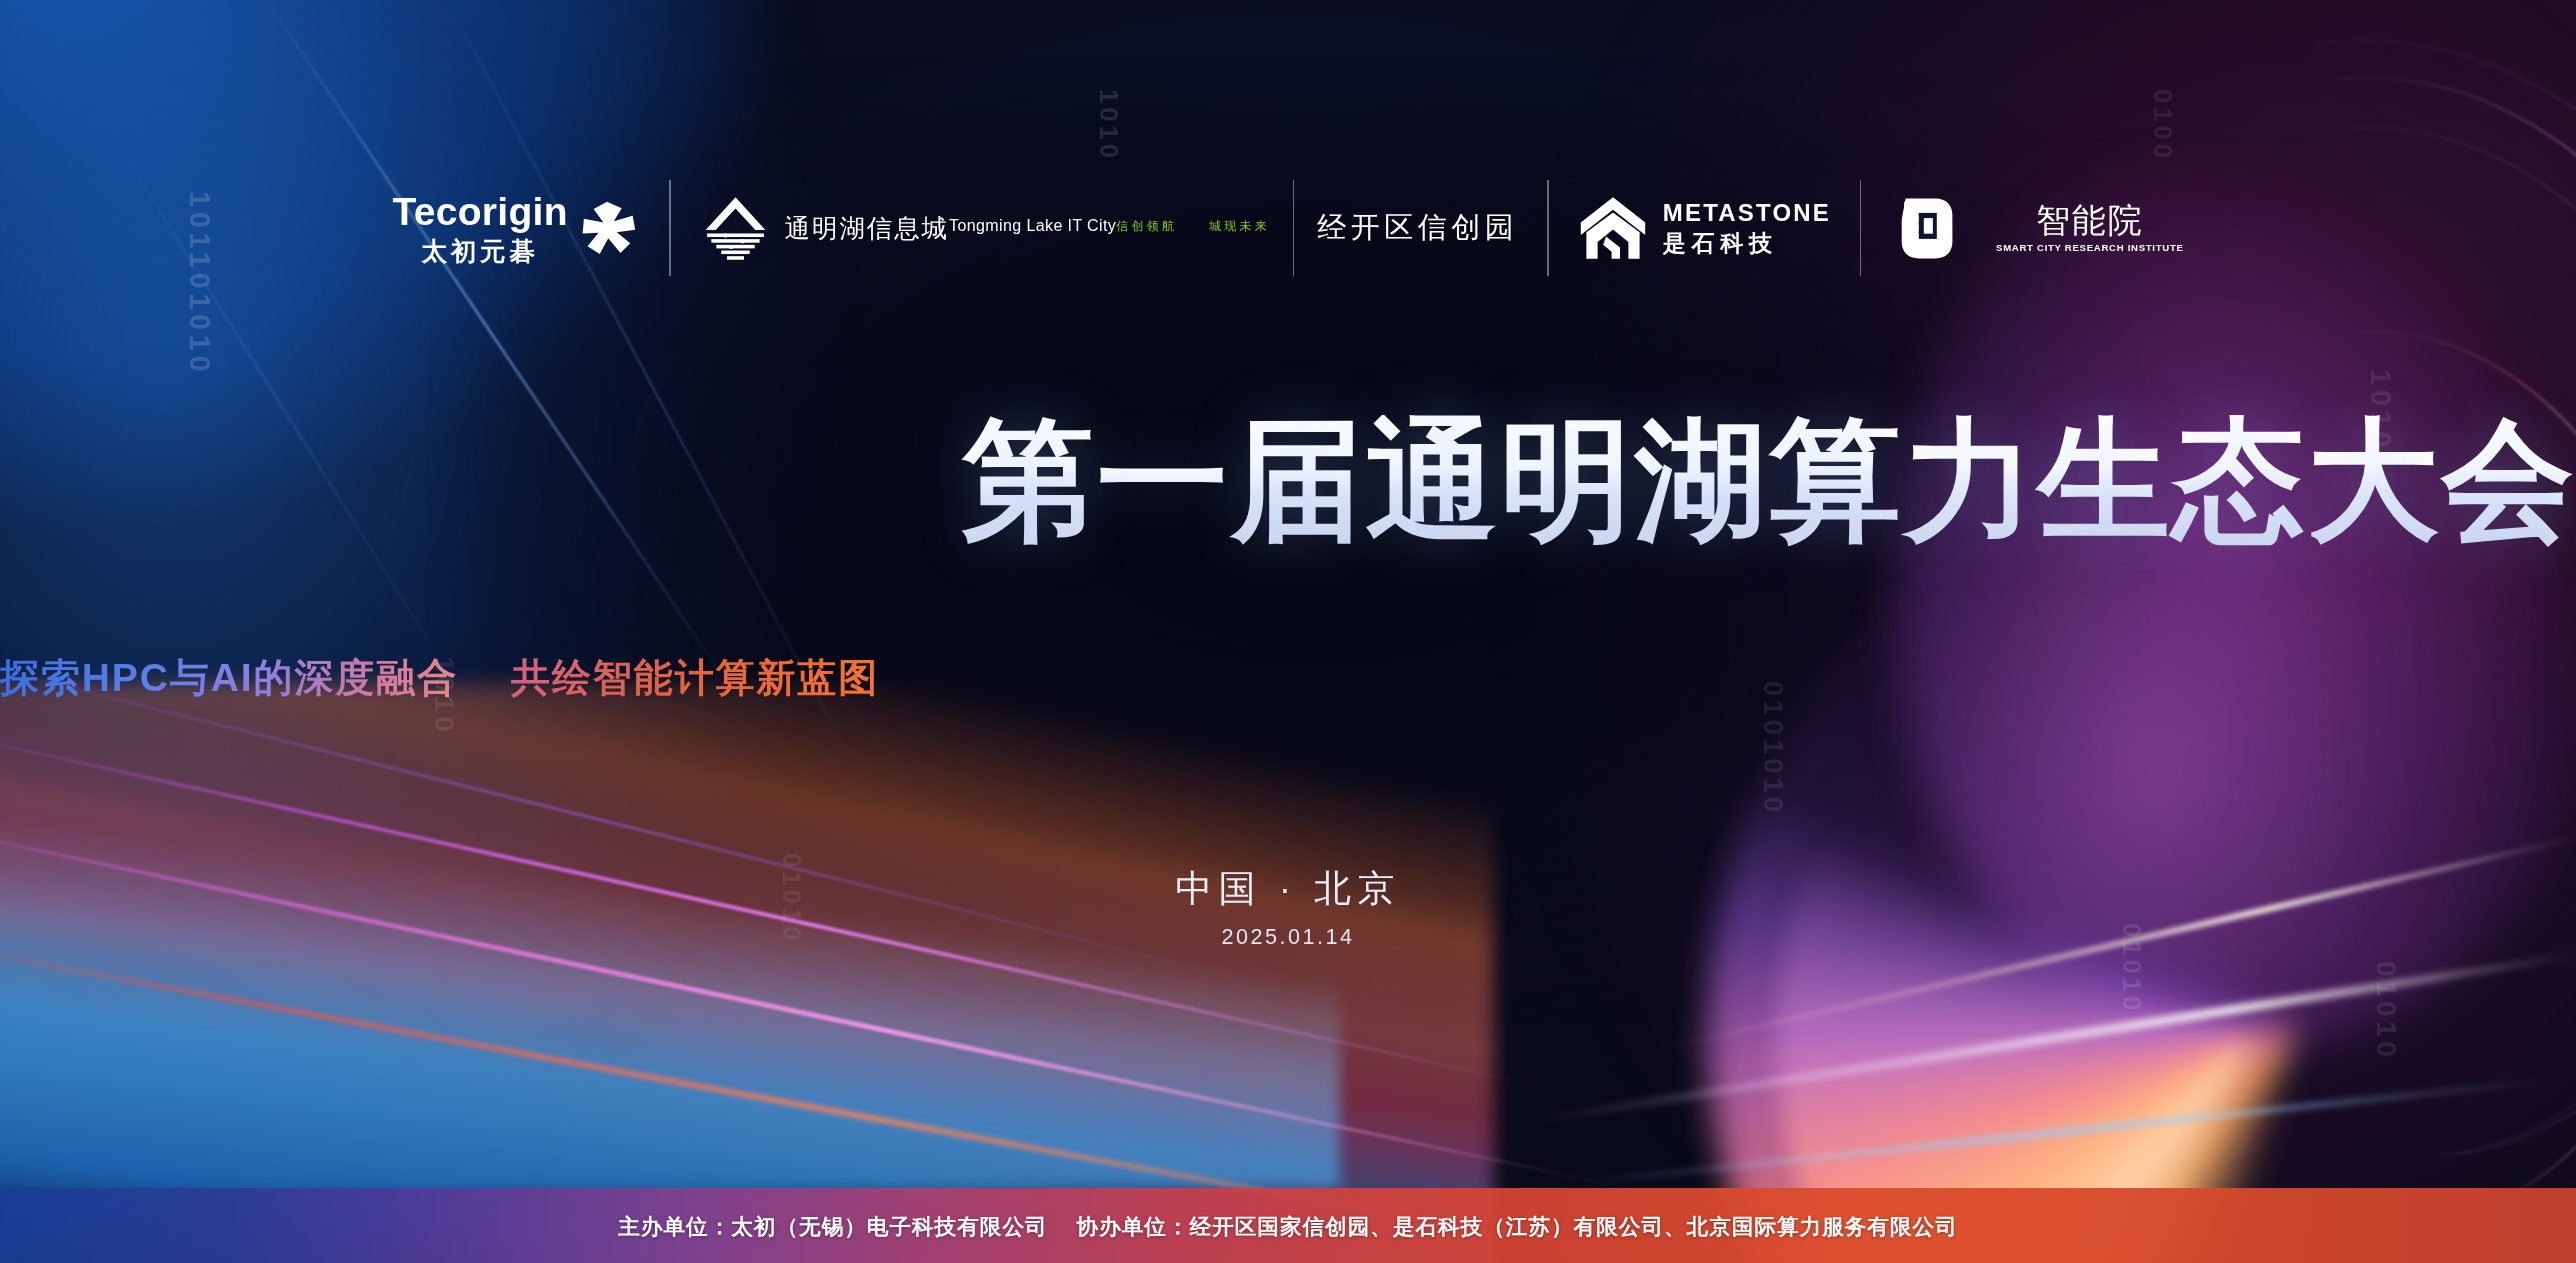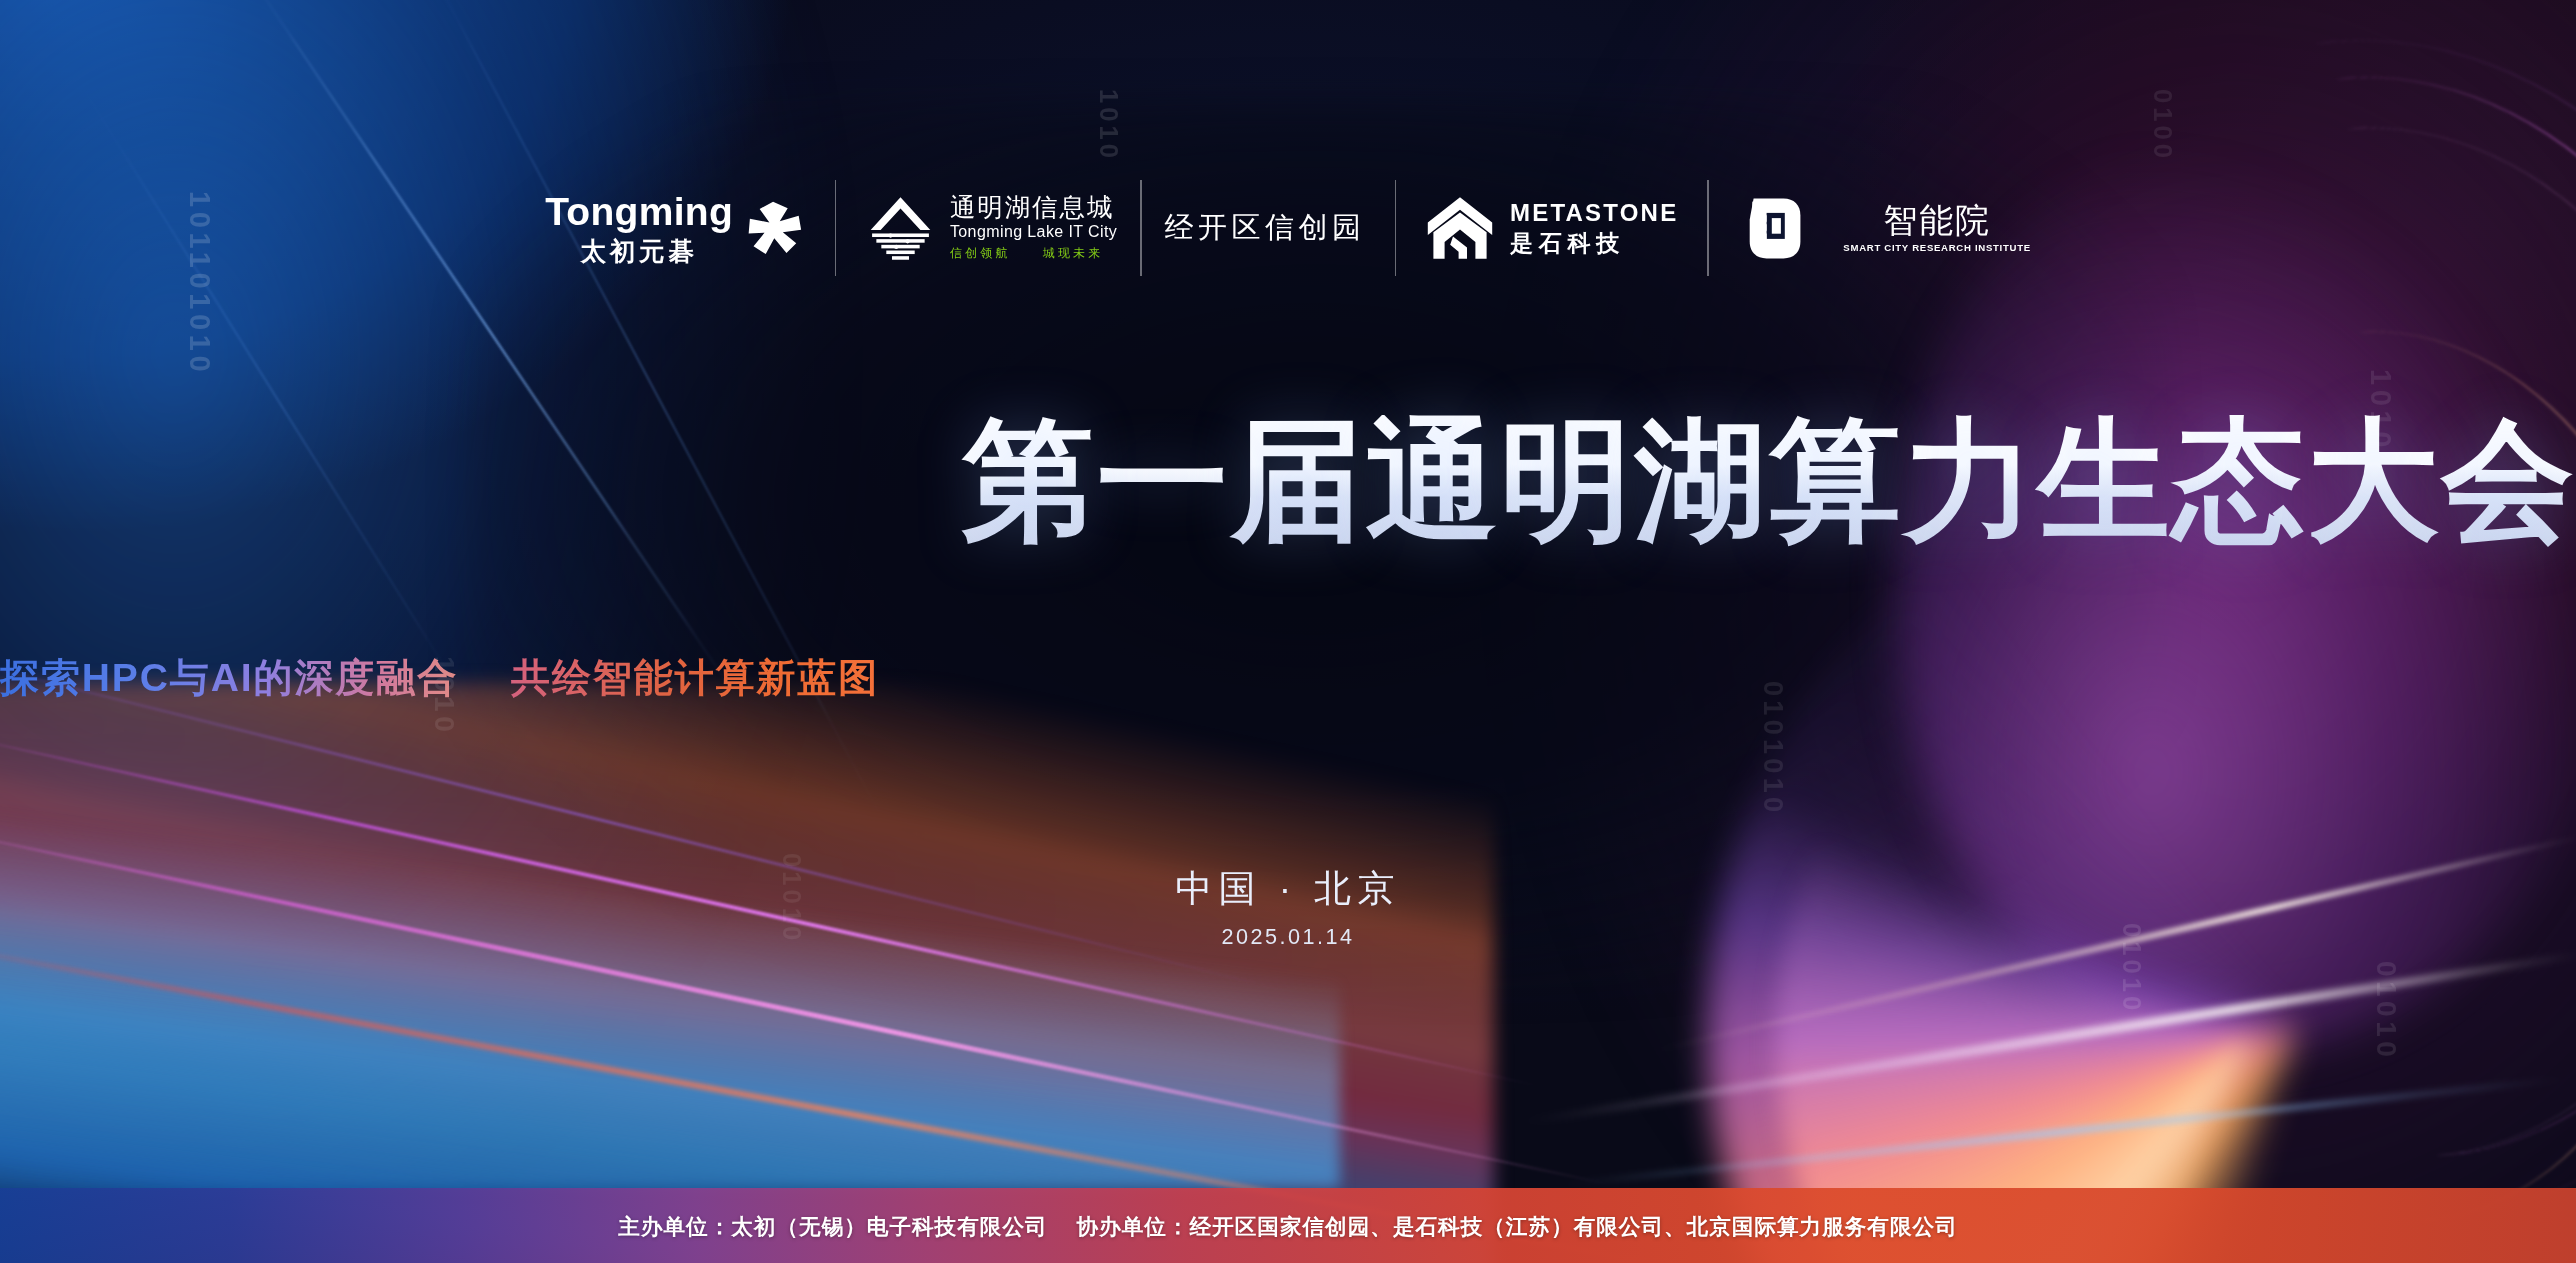--- a/index.html
+++ b/index.html
@@ -140,21 +140,21 @@
   
   .tec{display:flex;align-items:center;gap:11.5px;}
   .tec-txt{display:flex;flex-direction:column;align-items:center;}
   .tec-en{color:#fff;font-size:39px;font-weight:700;letter-spacing:0.3px;line-height:1;}
   .tec-cn{color:#fff;font-size:25.5px;font-weight:700;letter-spacing:3.8px;line-height:1;margin-top:7.6px;}
   .tec-mark{width:61px;height:61px;flex:none;}
 
   
   .tml{display:flex;align-items:center;gap:14px;}
   .tml-mark{width:71px;height:71px;flex:none;}
-  .tml-txt{display:flex;flex-direction:column;}
+  .tml-txt{display:flex;flex-direction:row;}
   .tml-cn{color:#fff;font-size:25.5px;font-weight:500;letter-spacing:1.9px;line-height:1.05;}
   .tml-en{color:#fff;font-size:16px;font-weight:400;letter-spacing:0.4px;line-height:1.25;margin-top:1px;}
   .tml-slogan{color:#84cc16;font-size:12px;letter-spacing:3.2px;margin-top:3.2px;display:flex;gap:32px;}
   .jk{color:#fff;font-size:29px;font-weight:400;letter-spacing:4.5px;}
 
   
   .mts{display:flex;align-items:center;gap:15.3px;}
   .mts-mark{width:70px;height:70px;flex:none;}
   .mts-txt{display:flex;flex-direction:column;}
   .mts-en{color:#fff;font-size:24px;font-weight:700;letter-spacing:2.2px;line-height:1;}
@@ -271,21 +271,21 @@
   <div class="binary" style="left:2148px;top:89px;font-size:25.5px;opacity:.5;">0100</div>
   <div class="binary" style="left:2364px;top:369px;font-size:29px;opacity:.55;">1010</div>
   <div class="binary" style="left:2370px;top:961px;font-size:28px;opacity:.6;">01010</div>
   <div class="binary" style="left:2117px;top:923px;font-size:25.5px;opacity:.7;">01010</div>
 
   <div class="logobar">
 
     <div class="logo-cell">
       <div class="tec">
         <div class="tec-txt">
-          <div class="tec-en">Tongming</div>
+          <div class="tec-en">Tecorigin</div>
           <div class="tec-cn">太初元碁</div>
         </div>
         <svg class="tec-mark" viewBox="0 0 100 100">
           <path fill="#ffffff" d="M46 6 L70 17 L57 38 L88 29 L92 52 L62 56 L84 74 L68 90 L48 66 L34 92 L14 79 L32 57 L6 58 L8 34 L40 40 L24 18 Z"></path>
         </svg>
       </div>
     </div>
 
     <div class="vdiv"></div>
 

